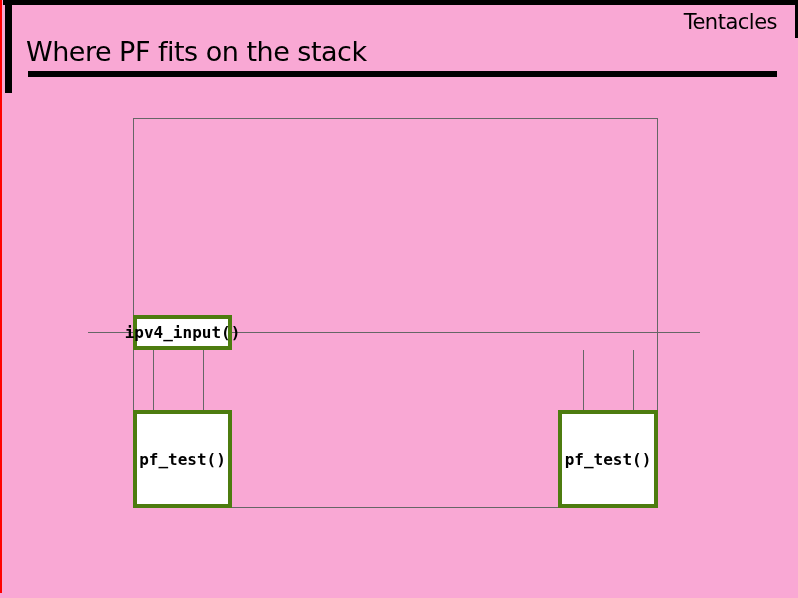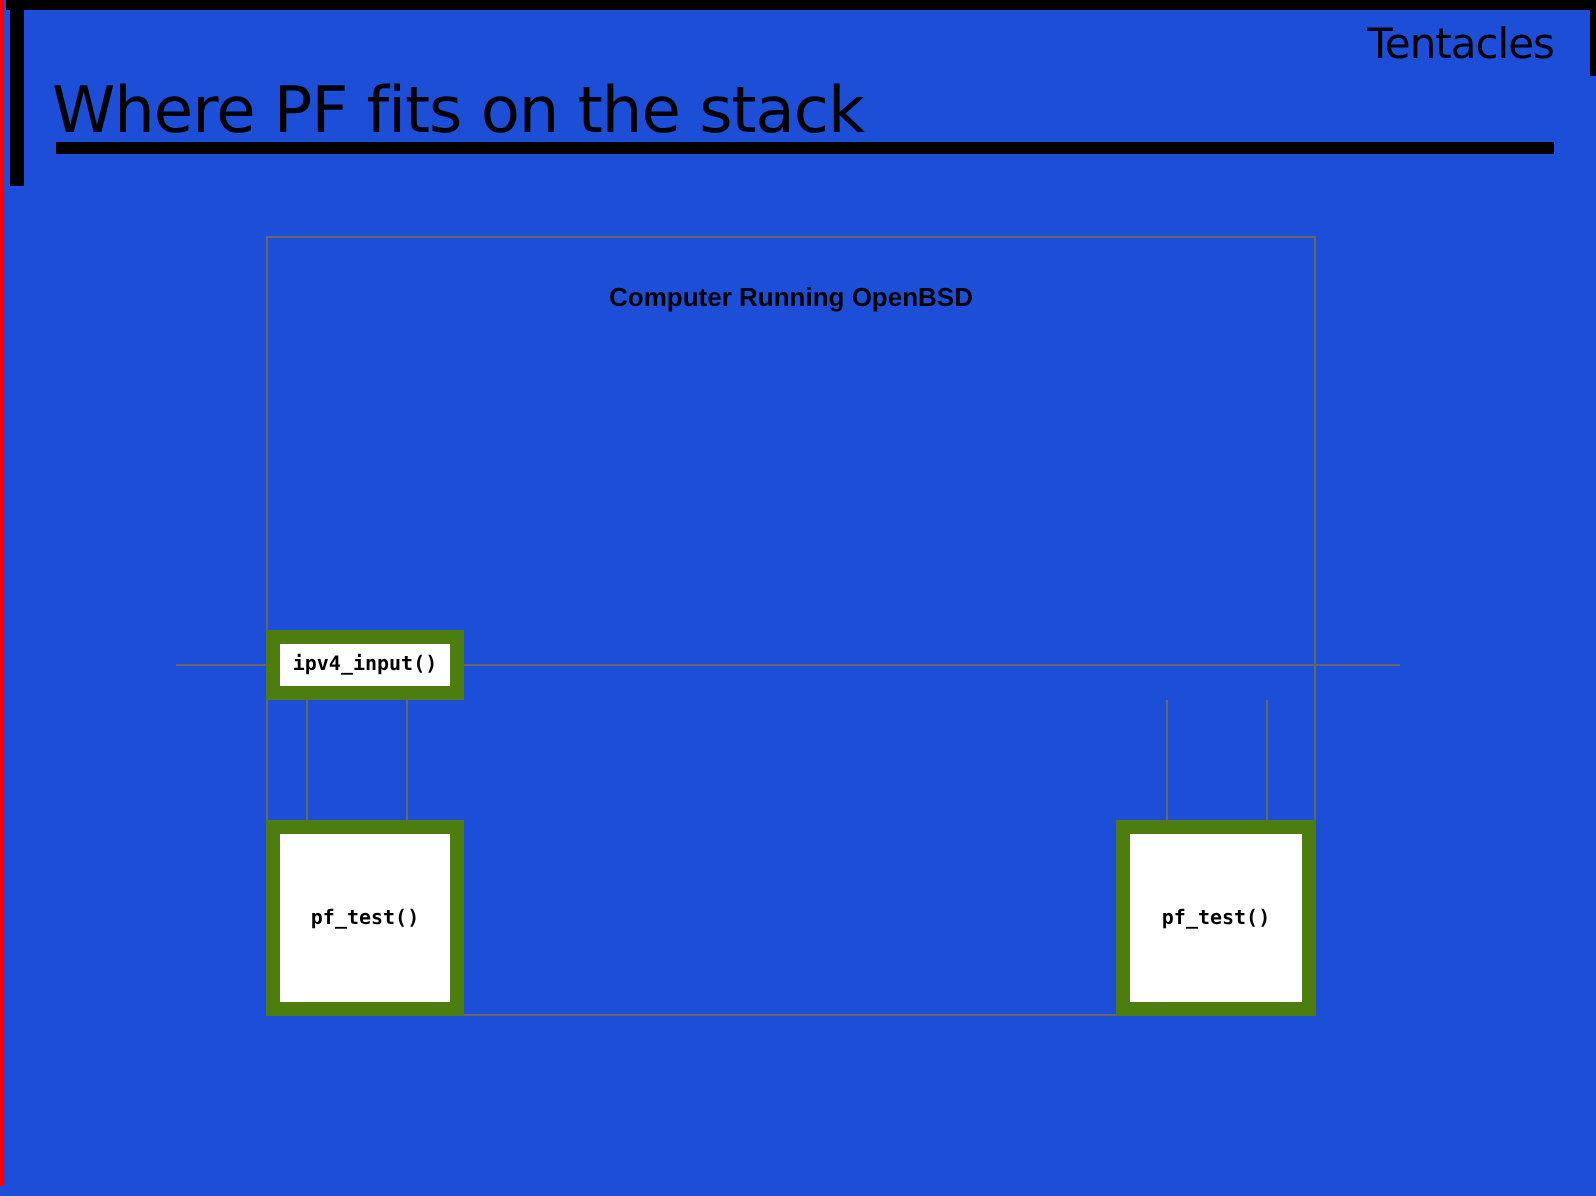--- a/index.html
+++ b/index.html
@@ -1,50 +1,50 @@
 <!DOCTYPE html>
 <html><head>
 <meta charset="utf-8">
 <style>
   html,body{margin:0;padding:0;background:#ffffff;}
   #stage{
-    position:relative;width:798px;height:598px;background:#1d4ed8;
+    position:relative;width:798px;height:598px;background:#f9a8d4;
     overflow:hidden;font-family:"DejaVu Sans",sans-serif;
   }
   
   .red-edge{position:absolute;left:0;top:0;width:2px;height:593px;background:#ff0000;}
   .top-bar{position:absolute;left:3px;top:0;width:795px;height:5px;background:#000000;}
   .left-bar{position:absolute;left:5px;top:0;width:7px;height:93px;background:#000000;}
   .right-bar{position:absolute;left:795px;top:0;width:3px;height:38px;background:#000000;}
 
   
   .brand{
     position:absolute;left:600px;top:10px;width:177px;text-align:right;
     font-size:21px;color:#000;letter-spacing:-0.5px;
   }
   .title{
     position:absolute;left:26px;top:36px;width:700px;
-    font-size:32px;color:#000;letter-spacing:-0.5px;white-space:nowrap;
+    font-size:27px;color:#000;letter-spacing:-0.5px;white-space:nowrap;
   }
   .title-rule{position:absolute;left:28px;top:71px;width:749px;height:6px;background:#000000;}
 
   
   .line{position:absolute;background:#666666;}
   .outer-box{
     position:absolute;box-sizing:border-box;left:133px;top:118px;width:525px;height:390px;
     border:1px solid #666666;background:transparent;
   }
   .outer-label{
     position:absolute;left:133px;top:141px;width:525px;text-align:center;
     font-family:"Liberation Sans",sans-serif;font-weight:bold;font-size:13px;color:#000;
   }
   .fn-box{
-    position:absolute;box-sizing:border-box;background:#ffffff;border:7px solid #4d7c0f;
+    position:absolute;box-sizing:border-box;background:#ffffff;border:4px solid #4d7c0f;
     display:flex;align-items:center;justify-content:center;
-    font-family:"DejaVu Sans Mono",monospace;font-weight:bold;font-size:10px;color:#000;
+    font-family:"DejaVu Sans Mono",monospace;font-weight:bold;font-size:16px;color:#000;
     white-space:nowrap;
   }
   .wire{left:88px;top:332px;width:612px;height:1px;}
   .vline{width:1px;}
   .box-ipv4{left:133px;top:315px;width:99px;height:35px;}
   .box-fwd{left:342px;top:315px;width:107px;height:35px;}
   .box-out{left:558px;top:315px;width:100px;height:35px;}
   .box-pf-in{left:133px;top:410px;width:99px;height:98px;}
   .box-pf-out{left:558px;top:410px;width:100px;height:98px;}
   .conn-a{left:153px;top:350px;height:60px;}
@@ -62,21 +62,20 @@
   <div class="left-bar"></div>
   <div class="right-bar"></div>
 
   <div class="brand">Tentacles</div>
   <div class="title">Where PF fits on the stack</div>
   <div class="title-rule"></div>
 
   <div class="line wire"></div>
 
   <div class="outer-box"></div>
-  <div class="outer-label">Computer Running OpenBSD</div>
 
   <div class="line vline conn-a"></div>
   <div class="line vline conn-b"></div>
   <div class="line vline conn-c"></div>
   <div class="line vline conn-d"></div>
 
   <div class="fn-box box-ipv4">ipv4_input()</div>
 
   <div class="fn-box box-pf-in">pf_test()</div>
   <div class="fn-box box-pf-out">pf_test()</div>

